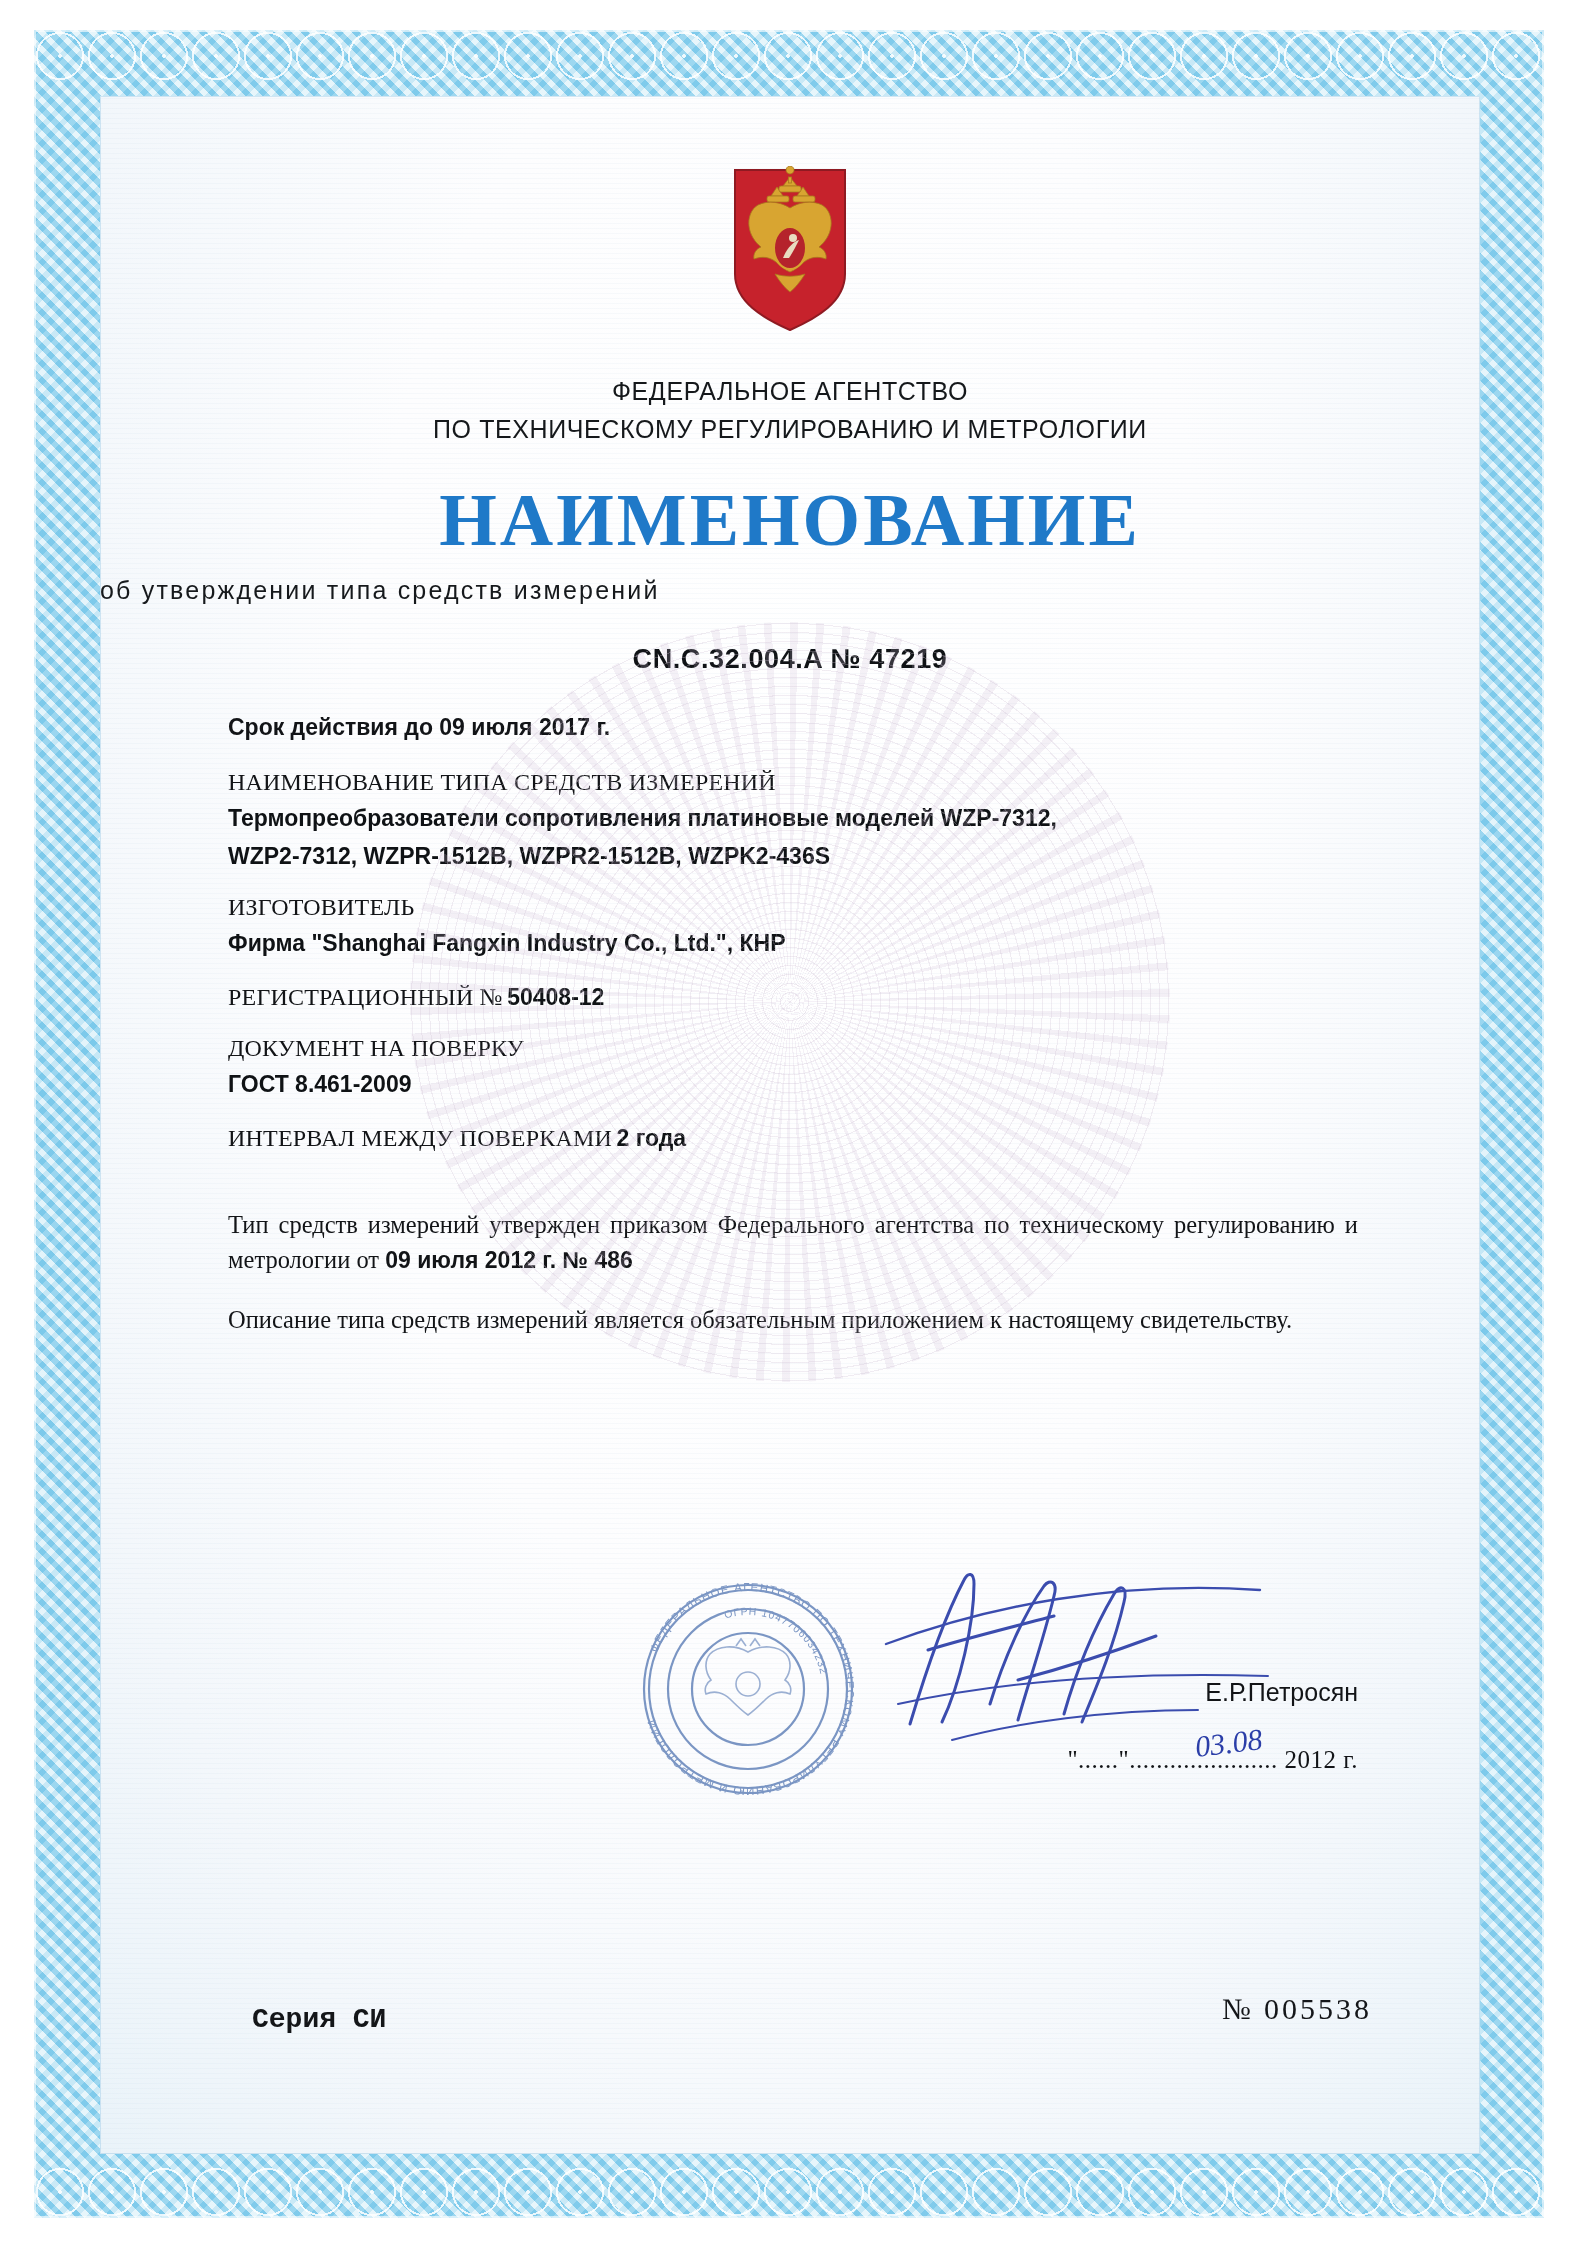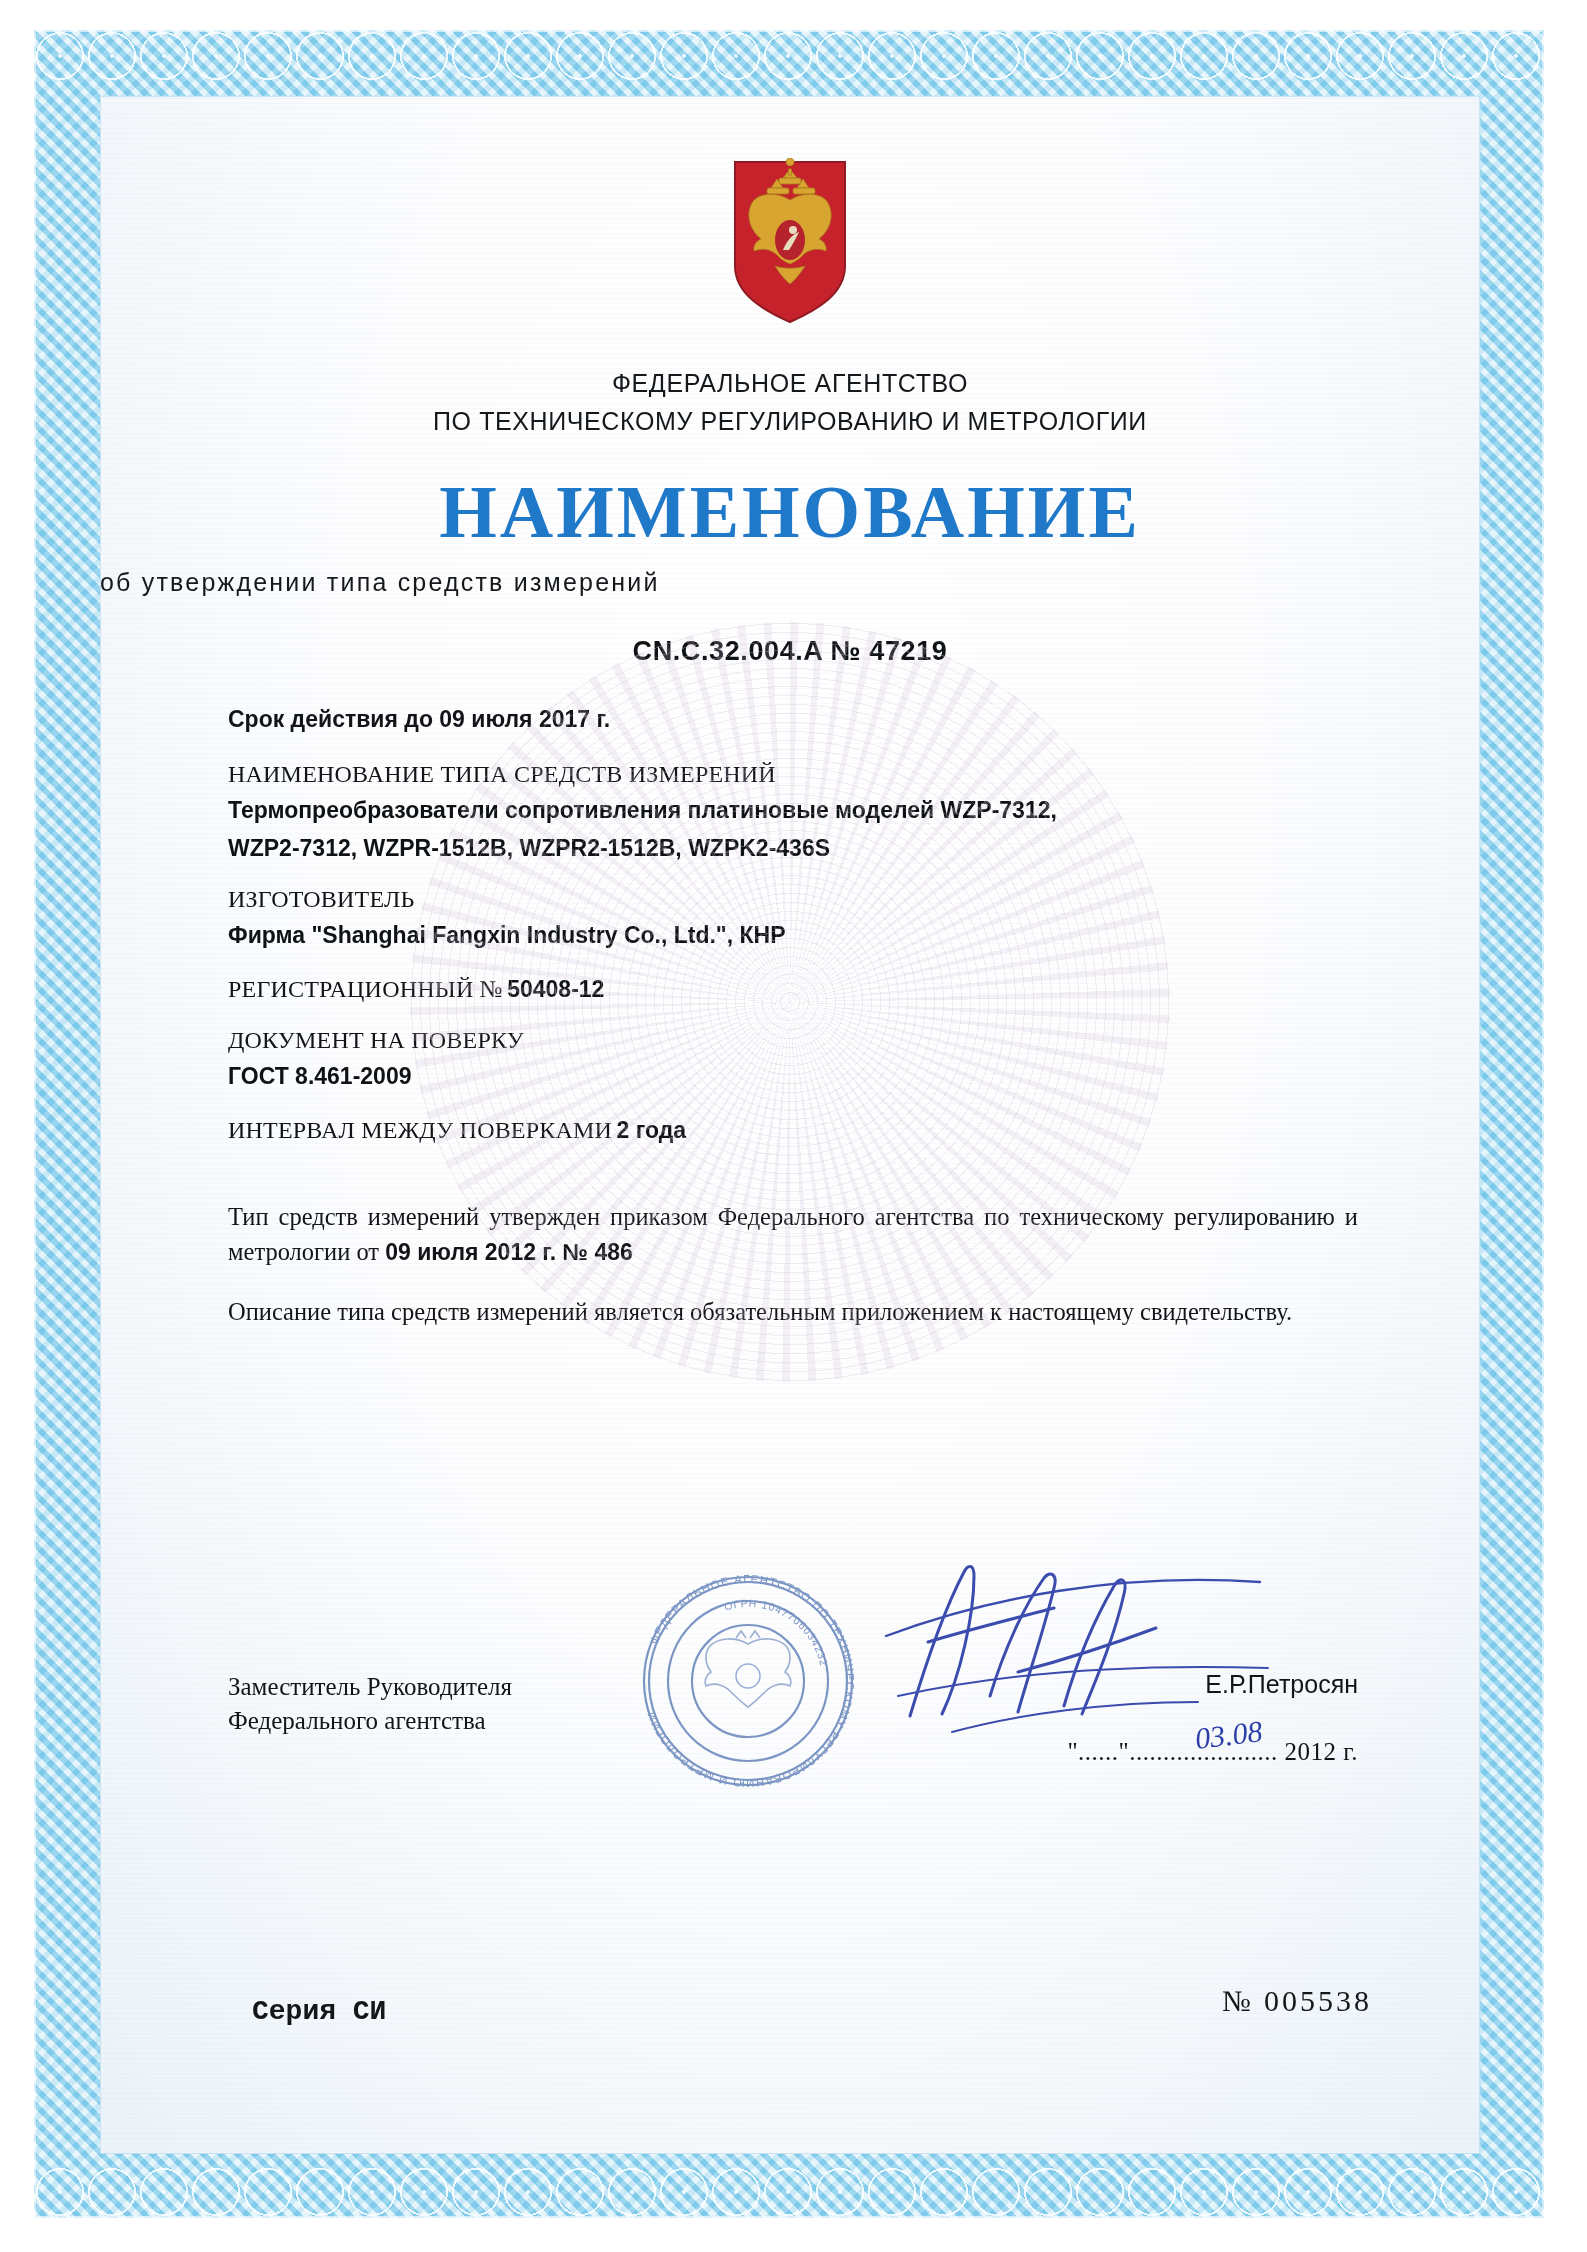--- a/index.html
+++ b/index.html
@@ -76,21 +76,21 @@
     content: "";
     position: absolute;
     inset: 0;
     background:
       repeating-linear-gradient(0deg, rgba(180,205,225,0.10) 0 1px, rgba(255,255,255,0) 1px 5px);
     pointer-events: none;
   }
 
   .content {
     position: absolute;
-    left: 0; top: 0;
+    left: 0; top: 8px;
     width: 1380px;
     height: 2058px;
   }
 
   
   .emblem {
     position: absolute;
     left: 50%;
     top: 62px;
     transform: translateX(-50%);
@@ -386,24 +386,20 @@
               <path d="M122 150 C136 104, 156 60, 176 32 C182 24, 190 28, 186 42 C176 84, 160 130, 150 166"></path>
               <path d="M150 126 C188 116, 240 100, 288 82"></path>
               <path d="M196 160 C208 118, 226 74, 246 40 C252 30, 260 32, 256 48 C246 92, 228 134, 214 168"></path>
               <path d="M18 90 C120 52, 250 26, 392 36" stroke-width="2.4"></path>
               <path d="M30 150 C140 126, 270 118, 400 122" stroke-width="2"></path>
               <path d="M84 186 C150 168, 240 156, 330 156" stroke-width="2"></path>
             </g>
           </svg>
         </div>
 
-        <div class="sign-left">
-          <div>Заместитель Руководителя</div>
-          <div>Федерального агентства</div>
-        </div>
 
         <div class="sign-name">Е.Р.Петросян</div>
         <div class="sign-date">"......"...................... 2012 г.</div>
         <div class="handwriting">03.08</div>
       </div>
 
       <div class="footer-series">Серия СИ</div>
       <div class="footer-number">№ 005538</div>
 
     </div>

